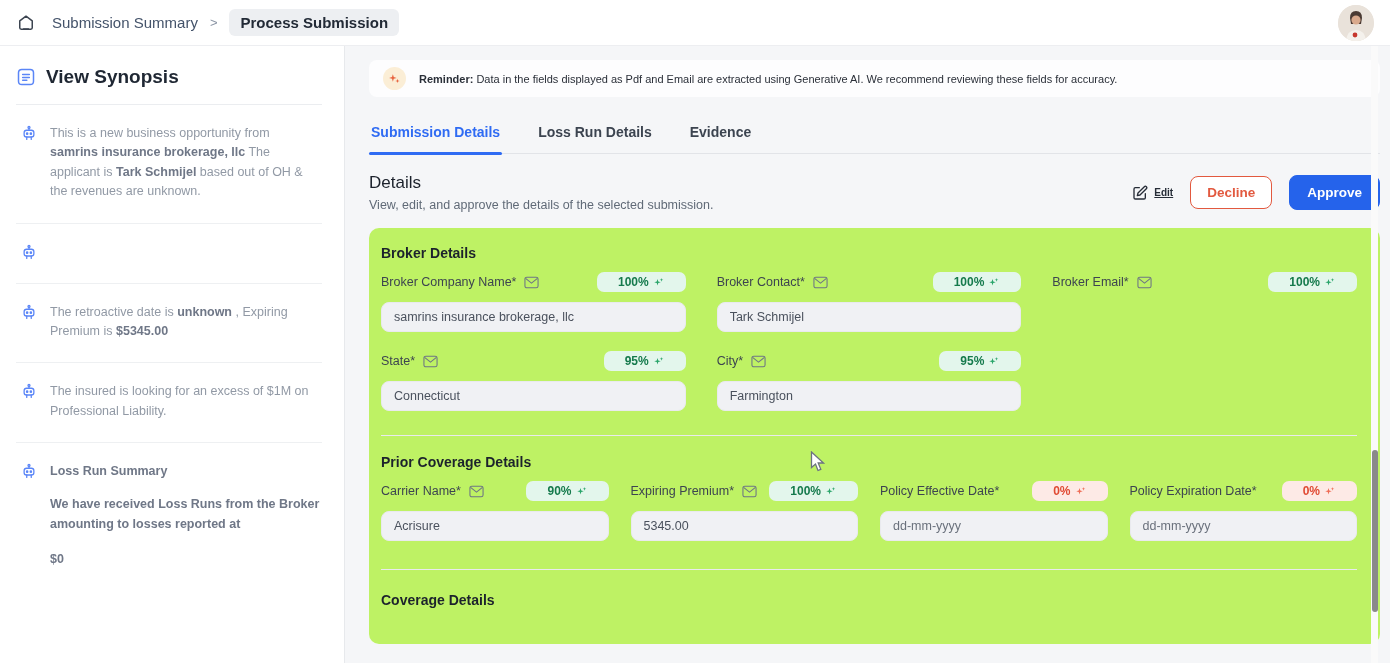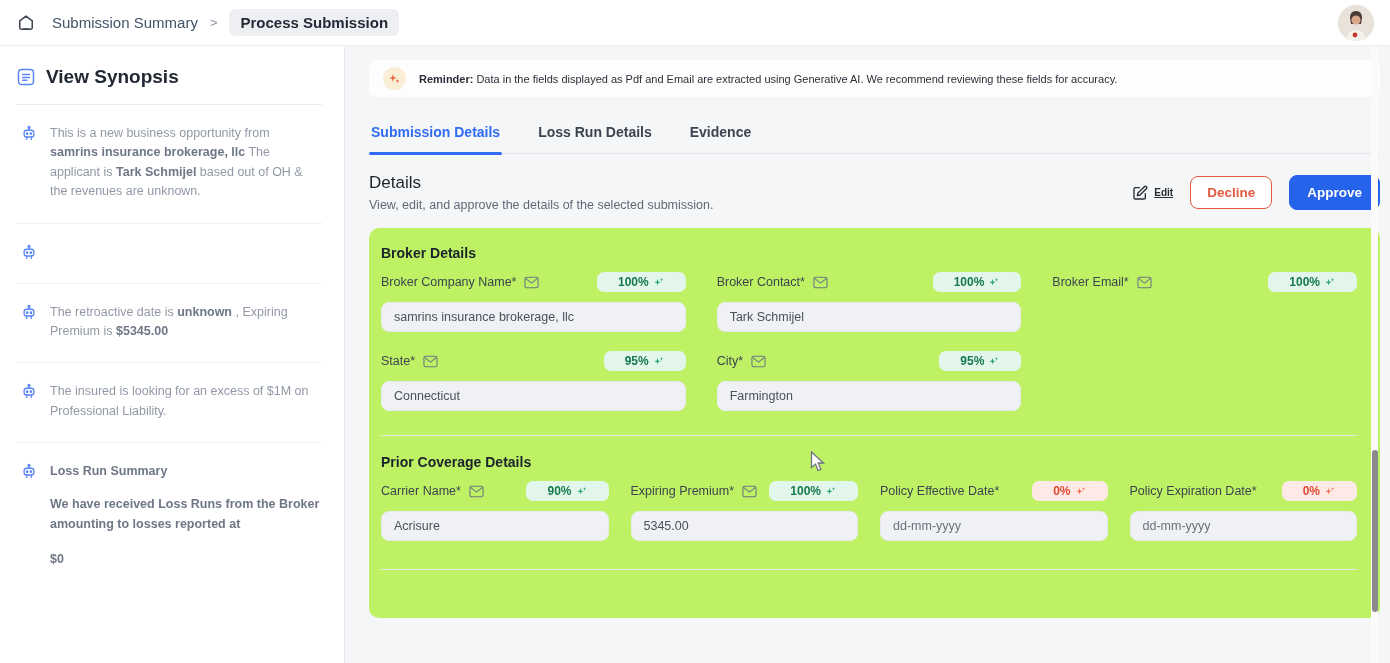--- a/index.html
+++ b/index.html
@@ -383,20 +383,21 @@
                     <path d="M17 4 L17.9 6.8 L20.7 7.7 L17.9 8.6 L17 11.4 L16.1 8.6 L13.3 7.7 L16.1 6.8 Z"></path>
                   </svg>
                 </span>
             </div>
             <div class="f-input placeholder">dd-mm-yyyy</div>
           </div>
         </div>
 
         <hr class="card-div" style="margin-top:28px;">
 
+        <div class="sec-title cov-title">Coverage Details</div>
       </div>
 
     </div>
   </div>
 
   <div class="sb-track"></div>
   <div class="sb-thumb"></div>
 
   <div class="cursor">
     <svg width="16" height="22" viewBox="0 0 16 22">

